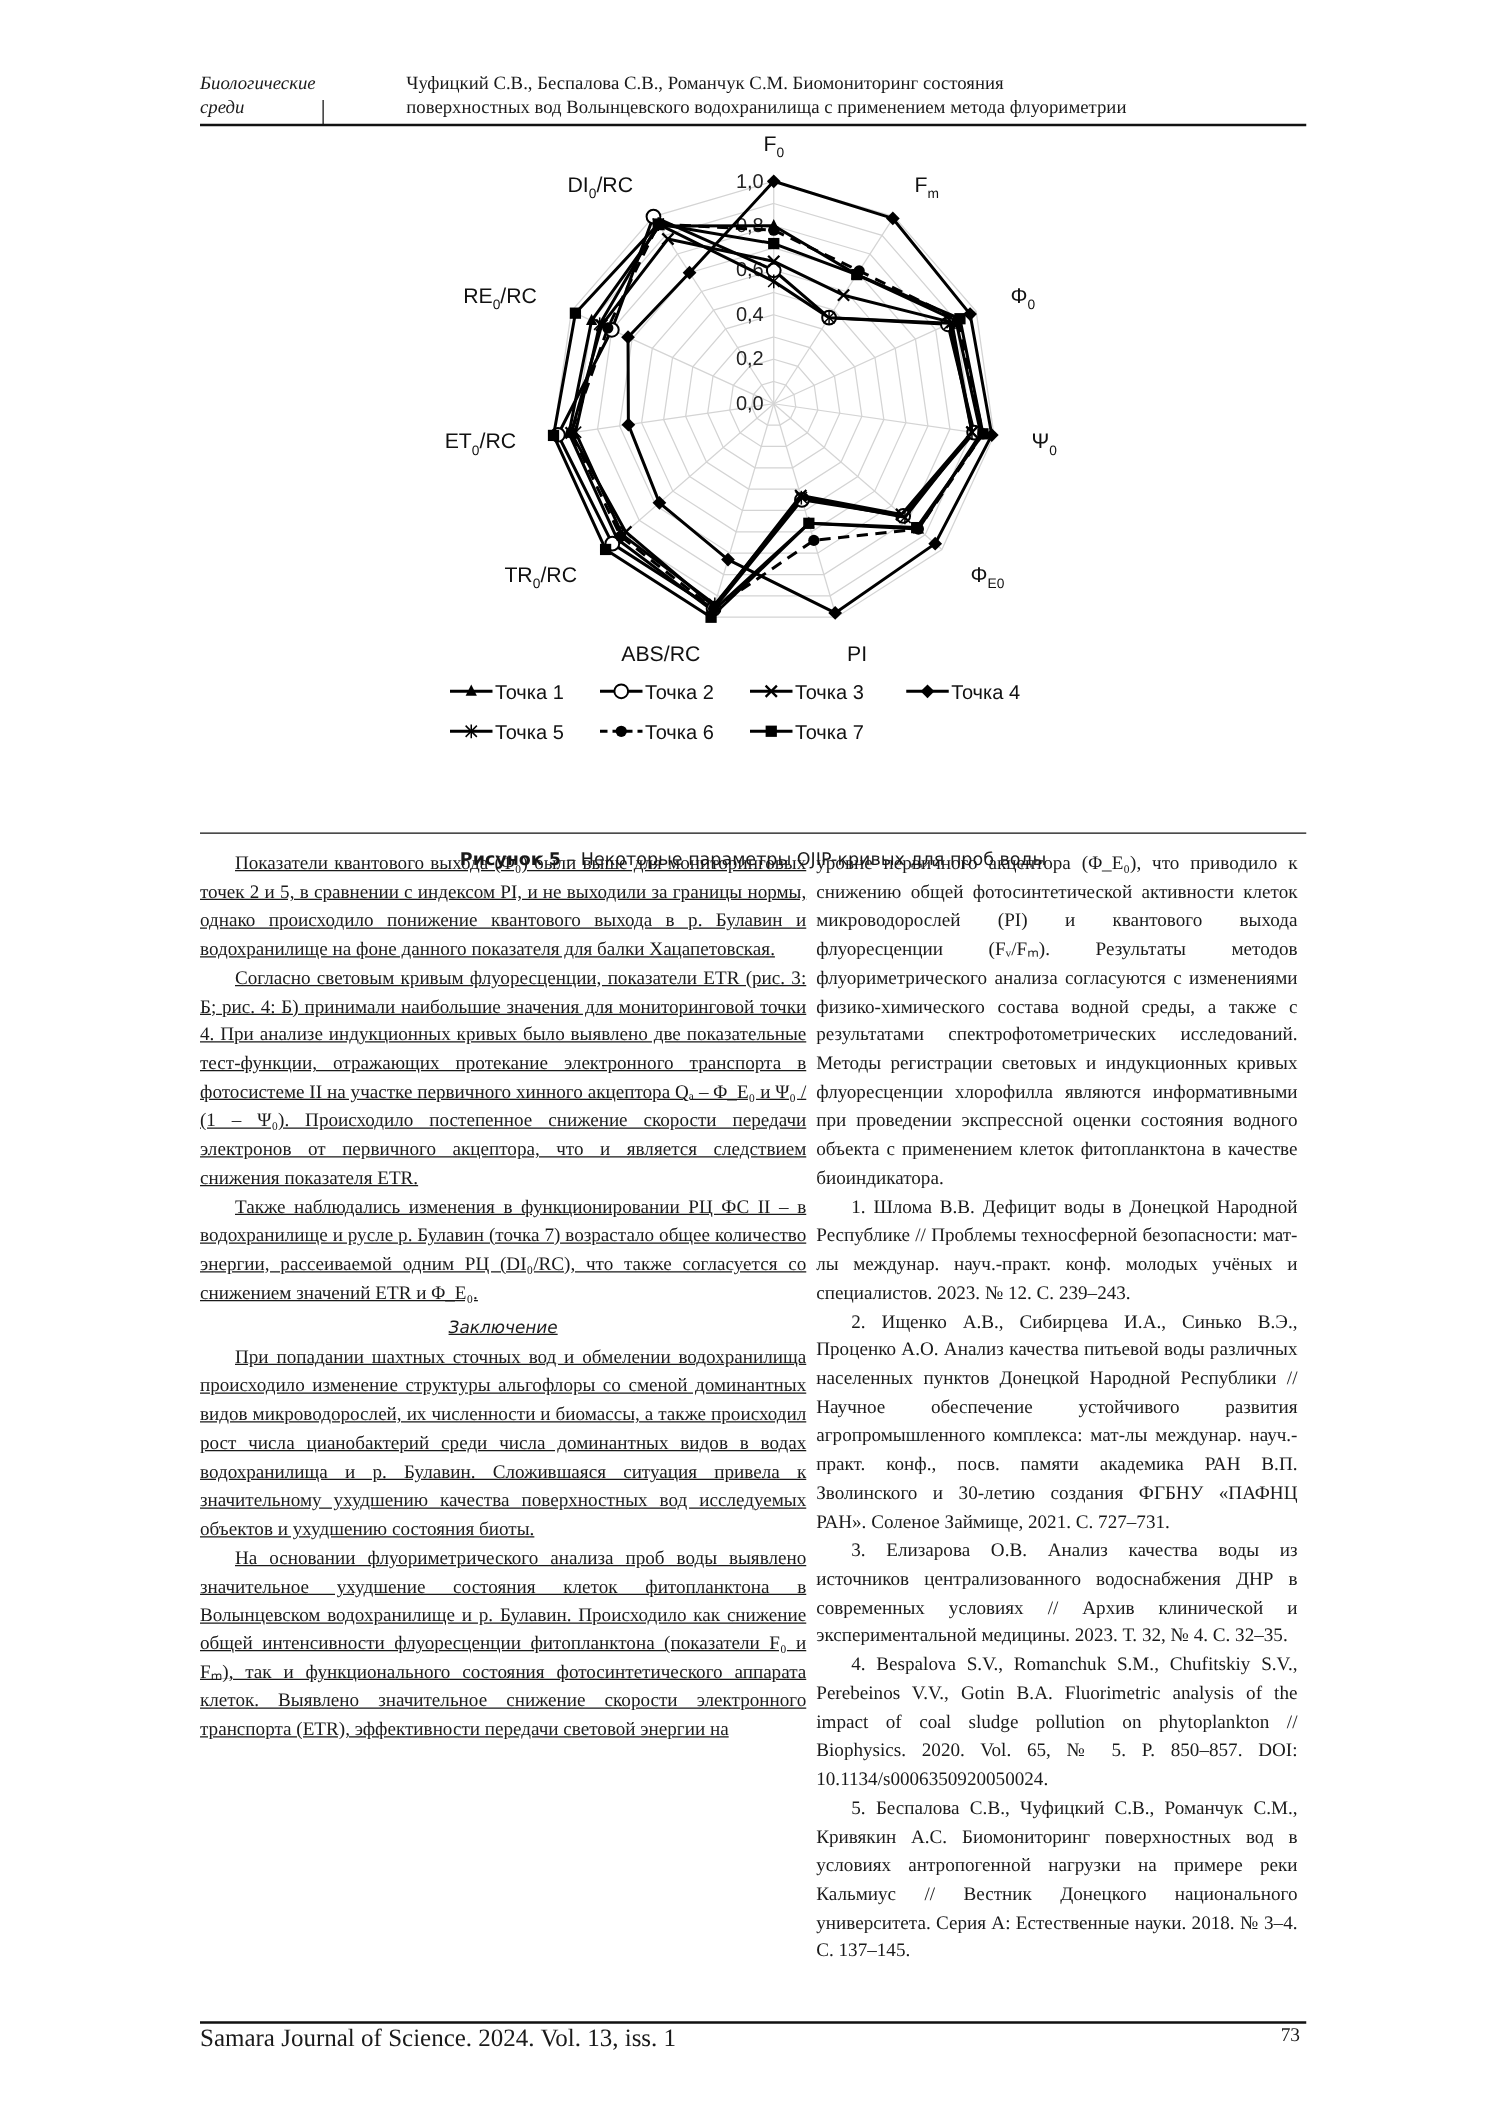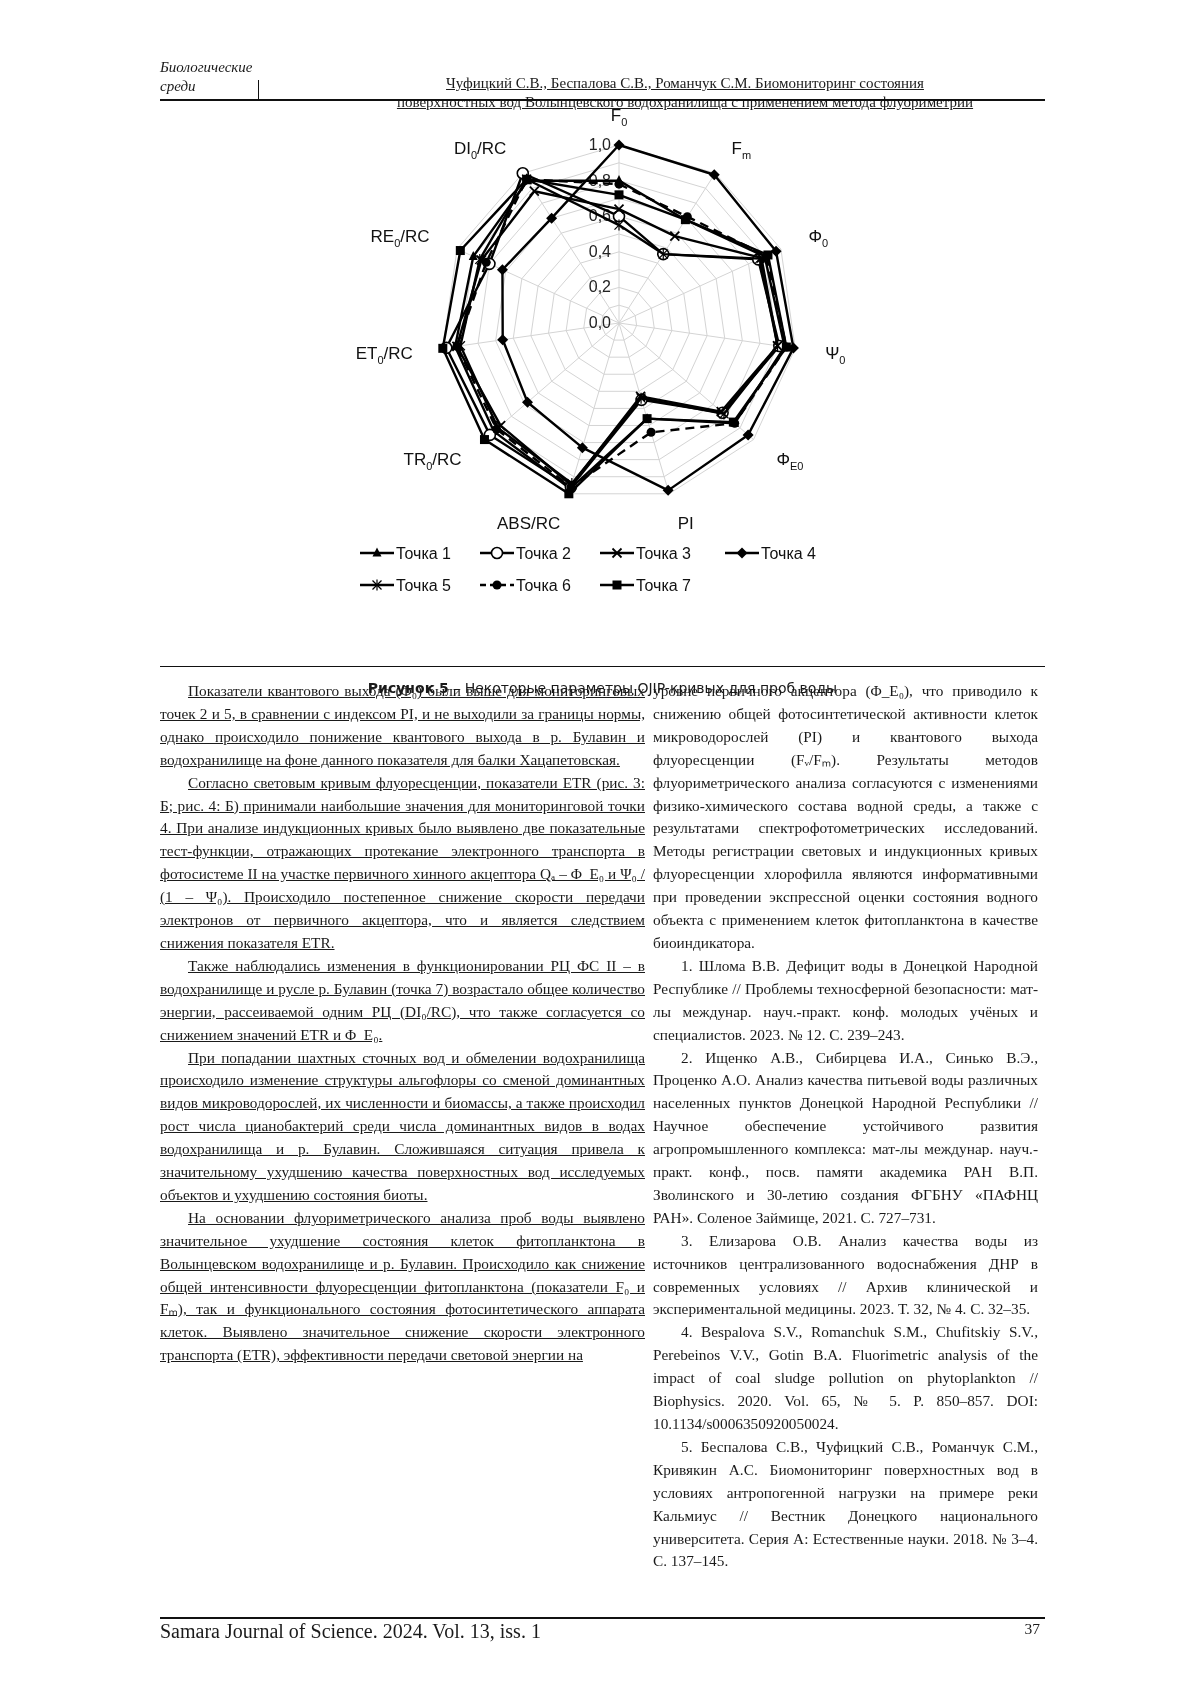--- a/index.html
+++ b/index.html
@@ -1,18 +1,18 @@
 <!DOCTYPE html>
 <html><head>
 <meta charset="utf-8">
 <style>
   html,body{margin:0;padding:0;background:#fff;}
   body{width:1200px;height:1697px;position:relative;font-family:"Liberation Serif",serif;color:#1a1a1a;overflow:hidden;}
   .hdr-left{position:absolute;left:160px;top:58px;font-style:italic;font-size:15px;line-height:19px;}
-  .hdr-right{position:absolute;right:155px;top:74px;text-align:center;font-size:15px;line-height:19px;width:720px;text-decoration:underline;}
+  .hdr-right{position:absolute;right:155px;top:58px;text-align:left;font-size:15px;line-height:19px;width:720px;}
   .hdr-rule{position:absolute;left:160px;right:155px;top:99px;border-top:2px solid #111;}
   .hdr-vr{position:absolute;left:258px;top:80px;height:20px;border-left:1px solid #111;}
   #chart{position:absolute;left:330px;top:105px;width:560px;height:545px;}
   .caption{position:absolute;left:160px;right:155px;top:680px;text-align:center;font-family:"DejaVu Sans",sans-serif;font-size:14px;}
   .caption b{font-weight:bold;}
   .cap-rule{position:absolute;left:160px;right:155px;top:666px;border-top:1px solid #111;}
   .col{position:absolute;font-size:15.3px;line-height:22.9px;text-align:justify;}
   .col.left{left:160px;width:485px;top:680px;text-decoration:underline;}
   .col.right{left:653px;width:385px;top:680px;}
   .col p{margin:0;text-indent:28px;}
@@ -262,28 +262,29 @@
 
 <div class="caption">
   <b>Рисунок 5</b><span> – Некоторые параметры OJIP-кривых для проб воды</span>
 </div>
 <div class="cap-rule"></div>
 
 <div class="col left">
   <p>Показатели квантового выхода (Φ₀) были выше для мониторинговых точек 2 и 5, в сравнении с индексом PI, и не выходили за границы нормы, однако происходило понижение квантового выхода в р. Булавин и водохранилище на фоне данного показателя для балки Хацапетовская.</p>
   <p>Согласно световым кривым флуоресценции, показатели ETR (рис. 3: Б; рис. 4: Б) принимали наибольшие значения для мониторинговой точки 4. При анализе индукционных кривых было выявлено две показательные тест-функции, отражающих протекание электронного транспорта в фотосистеме II на участке первичного хинного акцептора Qₐ – Φ_E₀ и Ψ₀ / (1 – Ψ₀). Происходило постепенное снижение скорости передачи электронов от первичного акцептора, что и является следствием снижения показателя ETR.</p>
   <p>Также наблюдались изменения в функционировании РЦ ФС II – в водохранилище и русле р. Булавин (точка 7) возрастало общее количество энергии, рассеиваемой одним РЦ (DI₀/RC), что также согласуется со снижением значений ETR и Φ_E₀.</p>
+  <div class="section-title">Заключение</div>
   <p>При попадании шахтных сточных вод и обмелении водохранилища происходило изменение структуры альгофлоры со сменой доминантных видов микроводорослей, их численности и биомассы, а также происходил рост числа цианобактерий среди числа доминантных видов в водах водохранилища и р. Булавин. Сложившаяся ситуация привела к значительному ухудшению качества поверхностных вод исследуемых объектов и ухудшению состояния биоты.</p>
   <p>На основании флуориметрического анализа проб воды выявлено значительное ухудшение состояния клеток фитопланктона в Волынцевском водохранилище и р. Булавин. Происходило как снижение общей интенсивности флуоресценции фитопланктона (показатели F₀ и Fₘ), так и функционального состояния фотосинтетического аппарата клеток. Выявлено значительное снижение скорости электронного транспорта (ETR), эффективности передачи световой энергии на</p>
 </div>
 
 <div class="col right">
   <p class="noind">уровне первичного акцептора (Φ_E₀), что приводило к снижению общей фотосинтетической активности клеток микроводорослей (PI) и квантового выхода флуоресценции (Fᵥ/Fₘ). Результаты методов флуориметрического анализа согласуются с изменениями физико-химического состава водной среды, а также с результатами спектрофотометрических исследований. Методы регистрации световых и индукционных кривых флуоресценции хлорофилла являются информативными при проведении экспрессной оценки состояния водного объекта с применением клеток фитопланктона в качестве биоиндикатора.</p>
   <p>1. Шлома В.В. Дефицит воды в Донецкой Народной Республике // Проблемы техносферной безопасности: мат-лы междунар. науч.-практ. конф. молодых учёных и специалистов. 2023. № 12. С. 239–243.</p>
   <p>2. Ищенко А.В., Сибирцева И.А., Синько В.Э., Проценко А.О. Анализ качества питьевой воды различных населенных пунктов Донецкой Народной Республики // Научное обеспечение устойчивого развития агропромышленного комплекса: мат-лы междунар. науч.-практ. конф., посв. памяти академика РАН В.П. Зволинского и 30-летию создания ФГБНУ «ПАФНЦ РАН». Соленое Займище, 2021. С. 727–731.</p>
   <p>3. Елизарова О.В. Анализ качества воды из источников централизованного водоснабжения ДНР в современных условиях // Архив клинической и экспериментальной медицины. 2023. Т. 32, № 4. С. 32–35.</p>
   <p>4. Bespalova S.V., Romanchuk S.M., Chufitskiy S.V., Perebeinos V.V., Gotin B.A. Fluorimetric analysis of the impact of coal sludge pollution on phytoplankton // Biophysics. 2020. Vol. 65, № 5. P. 850–857. DOI: 10.1134/s0006350920050024.</p>
   <p>5. Беспалова С.В., Чуфицкий С.В., Романчук С.М., Кривякин А.С. Биомониторинг поверхностных вод в условиях антропогенной нагрузки на примере реки Кальмиус // Вестник Донецкого национального университета. Серия А: Естественные науки. 2018. № 3–4. С. 137–145.</p>
 </div>
 
 <div class="foot-rule"></div>
 <div class="foot-left">Samara Journal of Science. 2024. Vol. 13, iss. 1</div>
-<div class="foot-right">37</div>
+<div class="foot-right">73</div>
 
 </body></html>

